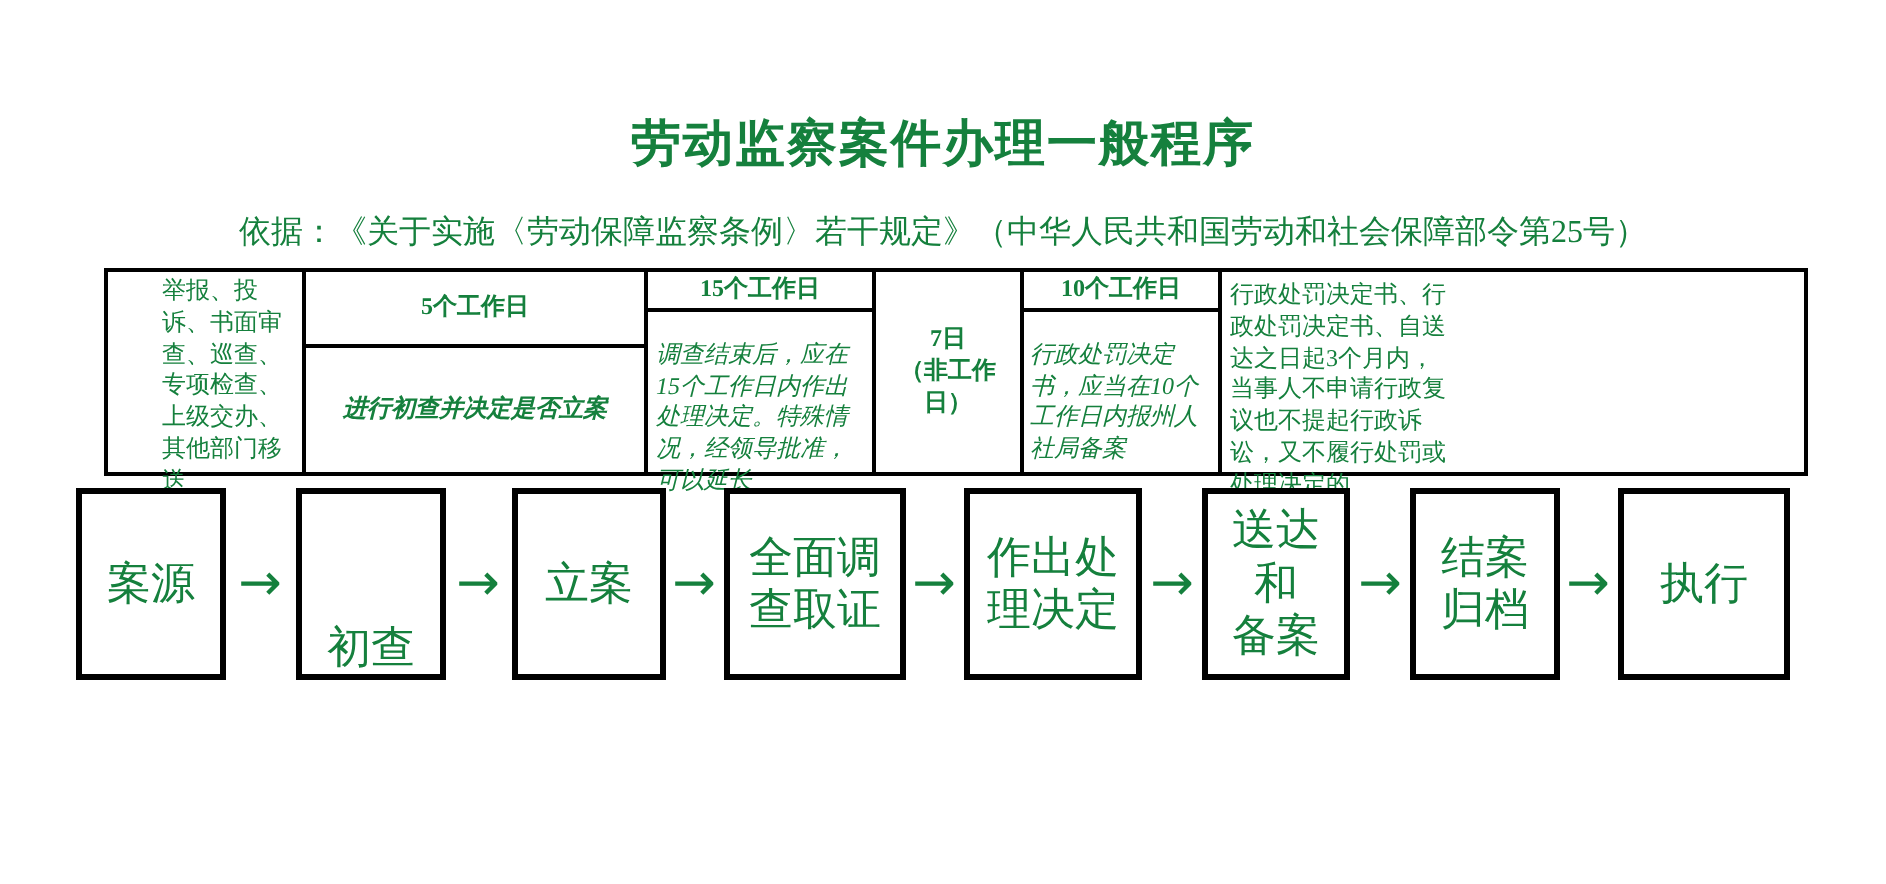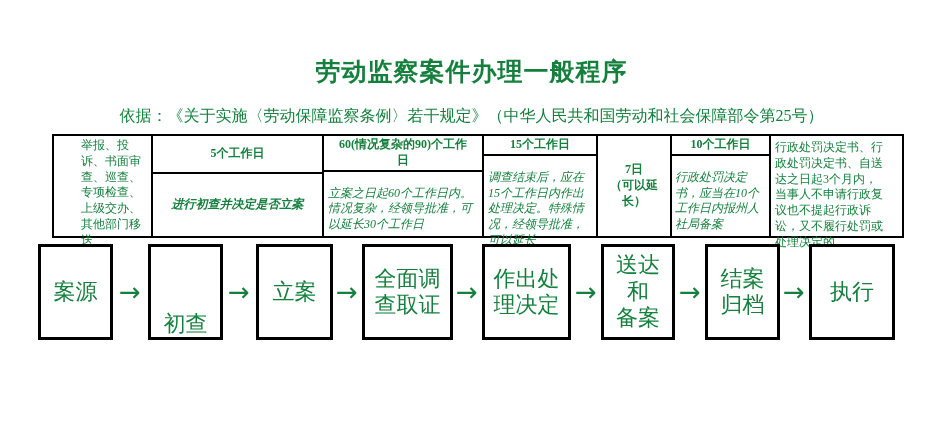--- a/index.html
+++ b/index.html
@@ -69,31 +69,27 @@
   <div class="subtitle">依据：《关于实施〈劳动保障监察条例〉若干规定》（中华人民共和国劳动和社会保障部令第25号）</div>
 
   <div class="info-table">
     <div class="tcol c1">
       <div class="cell single left">举报、投诉、书面审查、巡查、专项检查、上级交办、其他部门移送</div>
     </div>
     <div class="tcol c2">
       <div class="cell head">5个工作日</div>
       <div class="cell body center boldtext">进行初查并决定是否立案</div>
     </div>
-    <div class="tcol c3">
-      <div class="cell head">60(情况复杂的90)个工作日</div>
-      <div class="cell body left">立案之日起60个工作日内。情况复杂，经领导批准，可以延长30个工作日</div>
-    </div>
     <div class="tcol c4">
       <div class="cell head">15个工作日</div>
       <div class="cell body left">调查结束后，应在15个工作日内作出处理决定。特殊情况，经领导批准，可以延长</div>
     </div>
     <div class="tcol c5">
       <div class="cell single center boldtext pre">7日
-（可以延长）</div>
+（非工作日）</div>
     </div>
     <div class="tcol c6">
       <div class="cell head">10个工作日</div>
       <div class="cell body left">行政处罚决定书，应当在10个工作日内报州人社局备案</div>
     </div>
     <div class="tcol c7">
       <div class="cell single left topalign">行政处罚决定书、行政处罚决定书、自送达之日起3个月内，当事人不申请行政复议也不提起行政诉讼，又不履行处罚或处理决定的</div>
     </div>
   </div>
 

